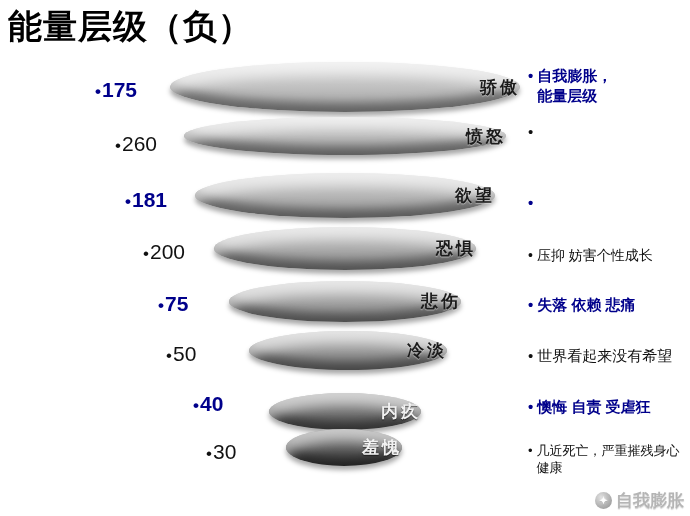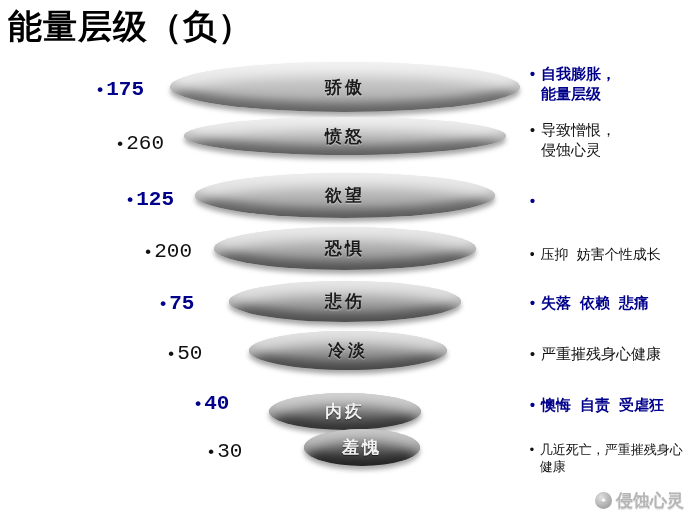--- a/index.html
+++ b/index.html
@@ -1,43 +1,43 @@
 <!DOCTYPE html>
 <html><head>
 <meta charset="utf-8">
 <style>
   html,body { margin:0; padding:0; background:#ffffff; }
   .page {
     position:relative; width:690px; height:516px; background:#ffffff;
-    font-family:Liberation Mono, monospace; overflow:hidden;
+    font-family:Liberation Sans, sans-serif; overflow:hidden;
   }
   .title {
     position:absolute; top:4px; left:8px; margin:0;
     font-size:34px; font-weight:bold; color:#000000; letter-spacing:1px;
   }
   
   .disc {
     position:absolute; border-radius:50%;
-    display:flex; align-items:center; justify-content:center;
+    display:flex; align-items:center; justify-content:flex-end;
     box-shadow:
       inset 0 12px 12px rgba(255,255,255,0.55),
       inset 0 -9px 10px rgba(0,0,0,0.38),
       0 4px 5px rgba(0,0,0,0.35);
   }
   .disc-label { font-size:17px; font-weight:bold; letter-spacing:3px; color:#1b1b1b;
                 text-shadow:0 1px 1px rgba(255,255,255,0.45); }
   .disc.dark .disc-label { color:#f2f2f2; text-shadow:0 1px 1px rgba(0,0,0,0.6); }
   .d1 { left:170px; top:62px;  width:350px; height:50px; background:linear-gradient(180deg,#e3e3e3,#9e9e9e); }
   .d2 { left:184px; top:117px; width:322px; height:38px; background:linear-gradient(180deg,#dedede,#999999); }
   .d3 { left:195px; top:173px; width:300px; height:45px; background:linear-gradient(180deg,#dadada,#929292); }
   .d4 { left:214px; top:227px; width:262px; height:43px; background:linear-gradient(180deg,#d2d2d2,#868686); }
   .d5 { left:229px; top:281px; width:232px; height:41px; background:linear-gradient(180deg,#cccccc,#7d7d7d); }
   .d6 { left:249px; top:331px; width:198px; height:39px; background:linear-gradient(180deg,#c4c4c4,#737373); }
   .d7 { left:269px; top:393px; width:152px; height:37px; background:linear-gradient(180deg,#9d9d9d,#505050); }
-  .d8 { left:304px; top:429px; width:116px; height:37px; background:linear-gradient(180deg,#8a8a8a,#383838); }
+  .d8 { left:286px; top:429px; width:116px; height:37px; background:linear-gradient(180deg,#8a8a8a,#383838); }
   
   .num {
     position:absolute; display:flex; align-items:baseline;
     font-size:21px; color:#111111;
   }
   .num .bullet { font-size:17px; margin-right:1px; }
   .num.blue, .note.blue { color:#00008B; font-weight:bold; }
   .n1 { left:95px;  top:78px; }
   .n2 { left:115px; top:132px; }
   .n3 { left:125px; top:188px; }
@@ -98,27 +98,25 @@
 
     <div class="num n2">
         <span class="bullet">•</span>
         <span>260</span>
       </div>
     <div class="disc d2">
         <span class="disc-label">愤怒</span>
       </div>
     <div class="note t2">
         <span class="bullet">•</span>
-        <span class="txt">导致憎恨，
-侵蚀心灵</span>
       </div>
 
     <div class="num blue n3">
         <span class="bullet">•</span>
-        <span>125</span>
+        <span>181</span>
       </div>
     <div class="disc d3">
         <span class="disc-label">欲望</span>
       </div>
     <div class="note blue t3">
         <span class="bullet">•</span>
       </div>
 
     <div class="num n4">
         <span class="bullet">•</span>
@@ -146,21 +144,21 @@
 
     <div class="num n6">
         <span class="bullet">•</span>
         <span>50</span>
       </div>
     <div class="disc d6">
         <span class="disc-label">冷淡</span>
       </div>
     <div class="note t6">
         <span class="bullet">•</span>
-        <span class="txt">严重摧残身心健康</span>
+        <span class="txt">世界看起来没有希望</span>
       </div>
 
     <div class="num blue n7">
         <span class="bullet">•</span>
         <span>40</span>
       </div>
     <div class="disc dark d7">
         <span class="disc-label">内疚</span>
       </div>
     <div class="note blue t7">
@@ -177,15 +175,15 @@
       </div>
     <div class="note t8">
         <span class="bullet">•</span>
         <span class="txt">几近死亡，严重摧残身心健康</span>
       </div>
 
   </div>
 
   <div class="watermark">
     <span class="wm-icon">✦</span>
-    <span>侵蚀心灵</span>
+    <span>自我膨胀</span>
   </div>
 </div>
 
 </body></html>

